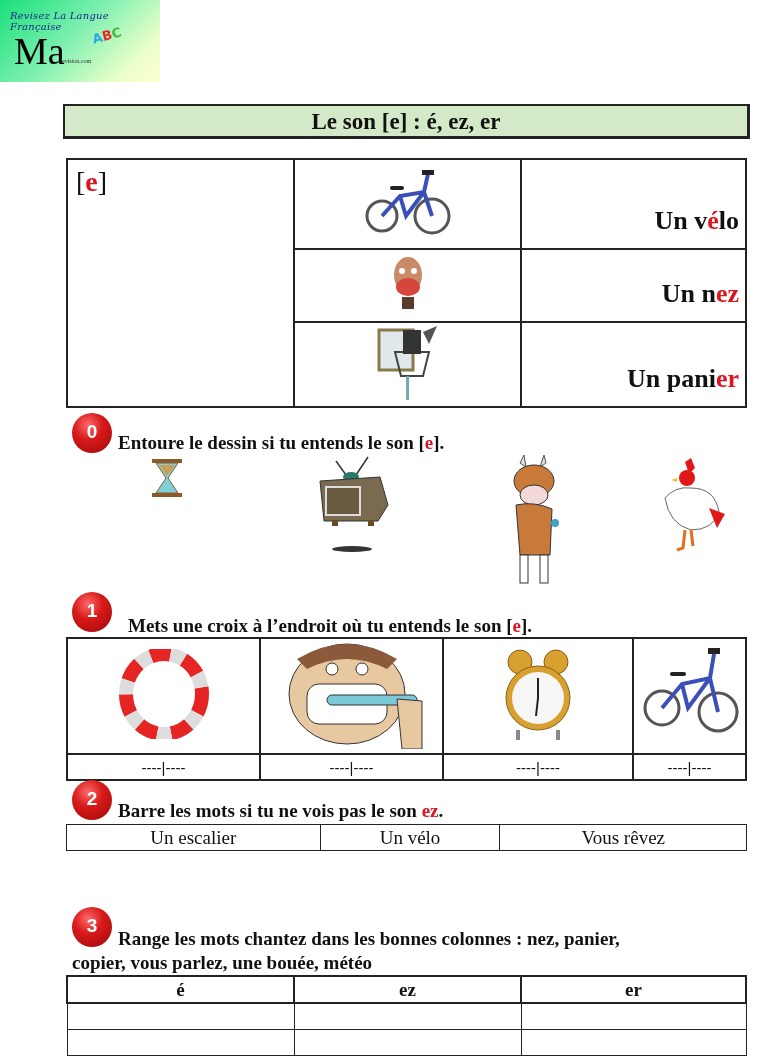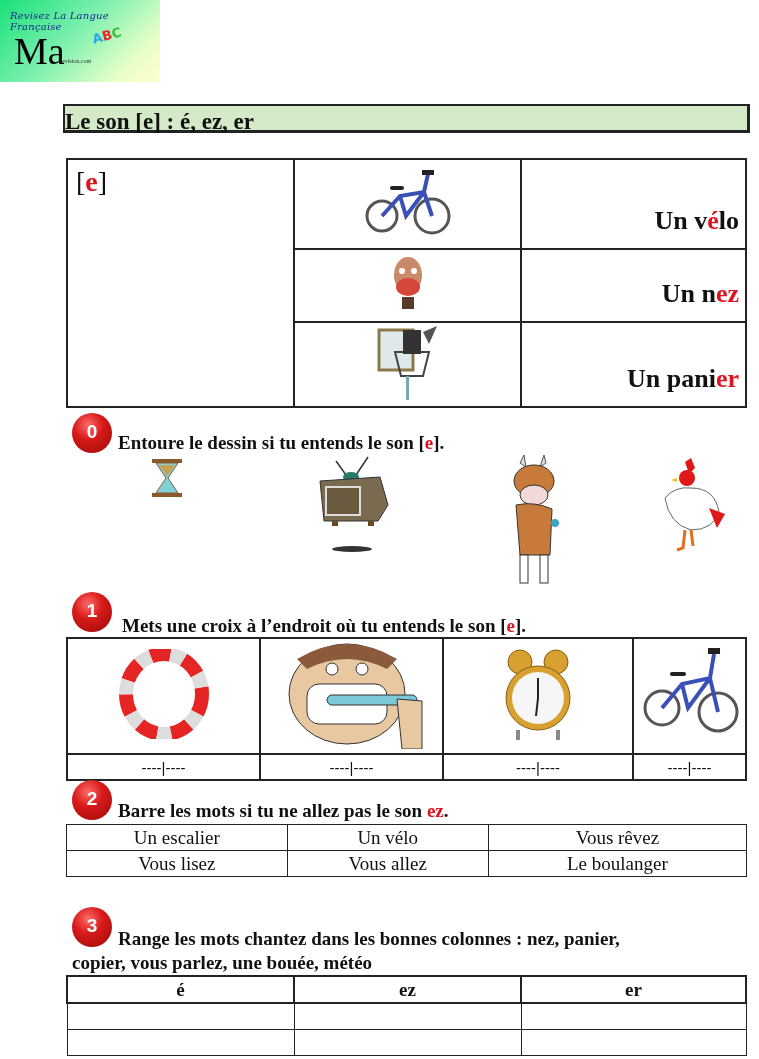--- a/index.html
+++ b/index.html
@@ -10,22 +10,22 @@
   
   .logo { position: absolute; left: 0; top: 0; width: 160px; height: 82px;
     background: linear-gradient(135deg, #19e07a 0%, #7ef0b0 45%, #e8ffc8 80%, #ffffd0 100%); text-decoration: underline; }
   .logo .tag { position: absolute; left: 10px; top: 10px; font-family: "DejaVu Serif", serif; font-style: italic; font-size: 10px; color: #1b2a8a; letter-spacing: 0.2px; }
   .logo .ma { position: absolute; left: 14px; top: 32px; font-size: 38px; color: #000; line-height: 1; }
   .logo .site { position: absolute; left: 58px; top: 58px; font-size: 6px; color: #333; }
   .logo .abc { position: absolute; left: 92px; top: 28px; font-family: "DejaVu Sans", sans-serif; font-weight: bold; font-size: 13px; transform: rotate(-15deg); }
   .logo .abc .a { color: #2aa6e8; } .logo .abc .b { color: #e8262a; } .logo .abc .c { color: #3cb83c; }
 
   
-  .title { position: absolute; left: 63px; top: 104px; width: 687px; height: 29px; background: #d4e9c8;
-    border: 2px solid #222; border-bottom-width: 3px; border-right-width: 3px; 
+  .title { position: absolute; left: 63px; top: 104px; width: 687px; height: 35px; background: #d4e9c8;
+    border: 2px solid #222; border-bottom-width: 3px; border-right-width: 3px; text-align: center;
     font-weight: bold; font-size: 23px; line-height: 31px; }
 
   
   table { border-collapse: collapse; position: absolute; }
   .intro { left: 66px; top: 158px; width: 681px; height: 250px; }
   .intro td { border: 2px solid #222; }
   .intro .phon { width: 227px; vertical-align: top; font-size: 28px; padding: 6px 8px; }
   .intro .pic { width: 227px; text-align: center; vertical-align: middle; }
   .intro .word { text-align: right; vertical-align: bottom; font-weight: bold; font-size: 26px; padding: 0 6px 12px 0; }
 
@@ -142,21 +142,21 @@
 <svg class="icon" style="left:655px;top:458px" width="72" height="95" viewBox="0 0 72 95">
   <path d="M30 4 L36 0 L40 10 L34 16 Z" fill="#e01818"></path>
   <circle cx="32" cy="20" r="8" fill="#e01818"></circle>
   <path d="M22 20 L16 22 L22 24 Z" fill="#f0c020"></path>
   <path d="M10 40 Q20 28 36 30 Q60 30 64 54 Q58 72 36 72 Q14 66 10 40 Z" fill="#fff" stroke="#666"></path>
   <path d="M54 50 L70 56 L62 70 Z" fill="#e01818"></path>
   <path d="M30 72 L28 90 L22 92 M36 72 L38 88" stroke="#e07020" stroke-width="3" fill="none"></path>
 </svg>
 
 <div class="badge" style="left:72px;top:592px">1</div>
-<div class="instr" style="left:122px;top:615px"><span>Mets une croix à l’endroit où tu entends le son [</span><span class="red">e</span><span>].</span></div>
+<div class="instr" style="left:128px;top:615px"><span>Mets une croix à l’endroit où tu entends le son [</span><span class="red">e</span><span>].</span></div>
 
 <table class="ex1">
   <tbody>
       <tr class="pics">
     <td style="width:193px">
       <svg width="90" height="90" viewBox="0 0 90 90">
         <ellipse cx="45" cy="45" rx="38" ry="40" fill="none" stroke="#e52424" stroke-width="14" stroke-dasharray="20 14"></ellipse>
         <ellipse cx="45" cy="45" rx="38" ry="40" fill="none" stroke="#ddd" stroke-width="14" stroke-dasharray="14 20" stroke-dashoffset="-20"></ellipse>
       </svg>
     </td>
@@ -196,33 +196,28 @@
   <tr class="marks">
     <td>----|----</td>
     <td>----|----</td>
     <td>----|----</td>
     <td>----|----</td>
   </tr>
 </tbody>
   </table>
 
 <div class="badge" style="left:72px;top:780px">2</div>
-<div class="instr" style="left:118px;top:800px"><span>Barre les mots si tu ne allez pas le son </span><span class="red">ez</span><span>.</span></div>
+<div class="instr" style="left:118px;top:800px"><span>Barre les mots si tu ne vois pas le son </span><span class="red">ez</span><span>.</span></div>
 
 <table class="ex2">
   <tbody>
   <tr>
     <td>Un escalier</td>
     <td>Un vélo</td>
     <td>Vous rêvez</td>
-  </tr>
-  <tr>
-    <td>Vous lisez</td>
-    <td>Vous allez</td>
-    <td>Le boulanger</td>
   </tr>
 </tbody>
   </table>
 
 <div class="badge" style="left:72px;top:907px">3</div>
 <div class="instr" style="left:118px;top:928px">Range les mots chantez dans les bonnes colonnes : nez, panier,</div>
 <div class="instr" style="left:72px;top:952px">copier, vous parlez,  une bouée, météo</div>
 
 <table class="ex3">
   <tbody>

